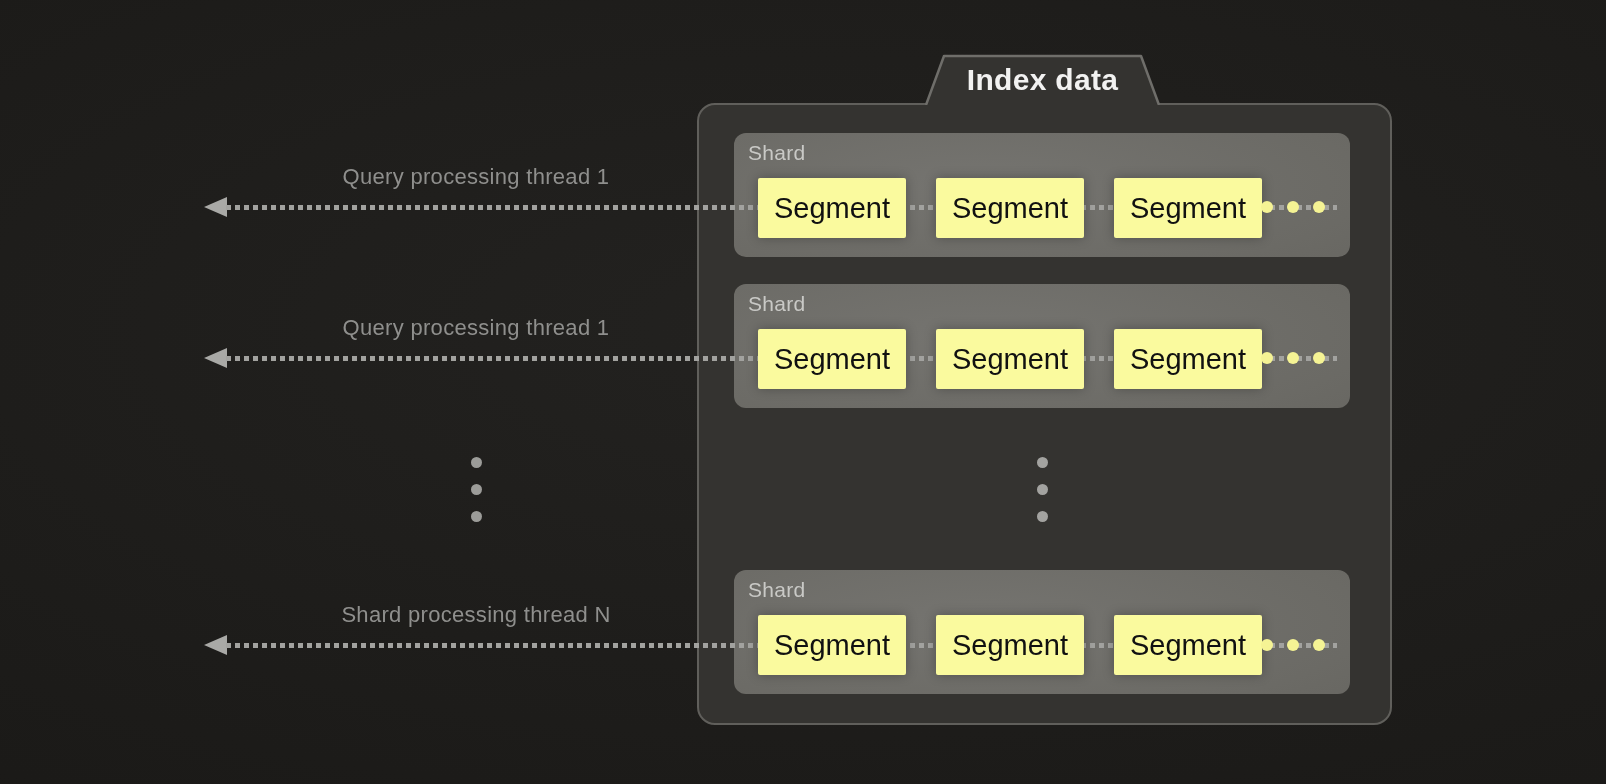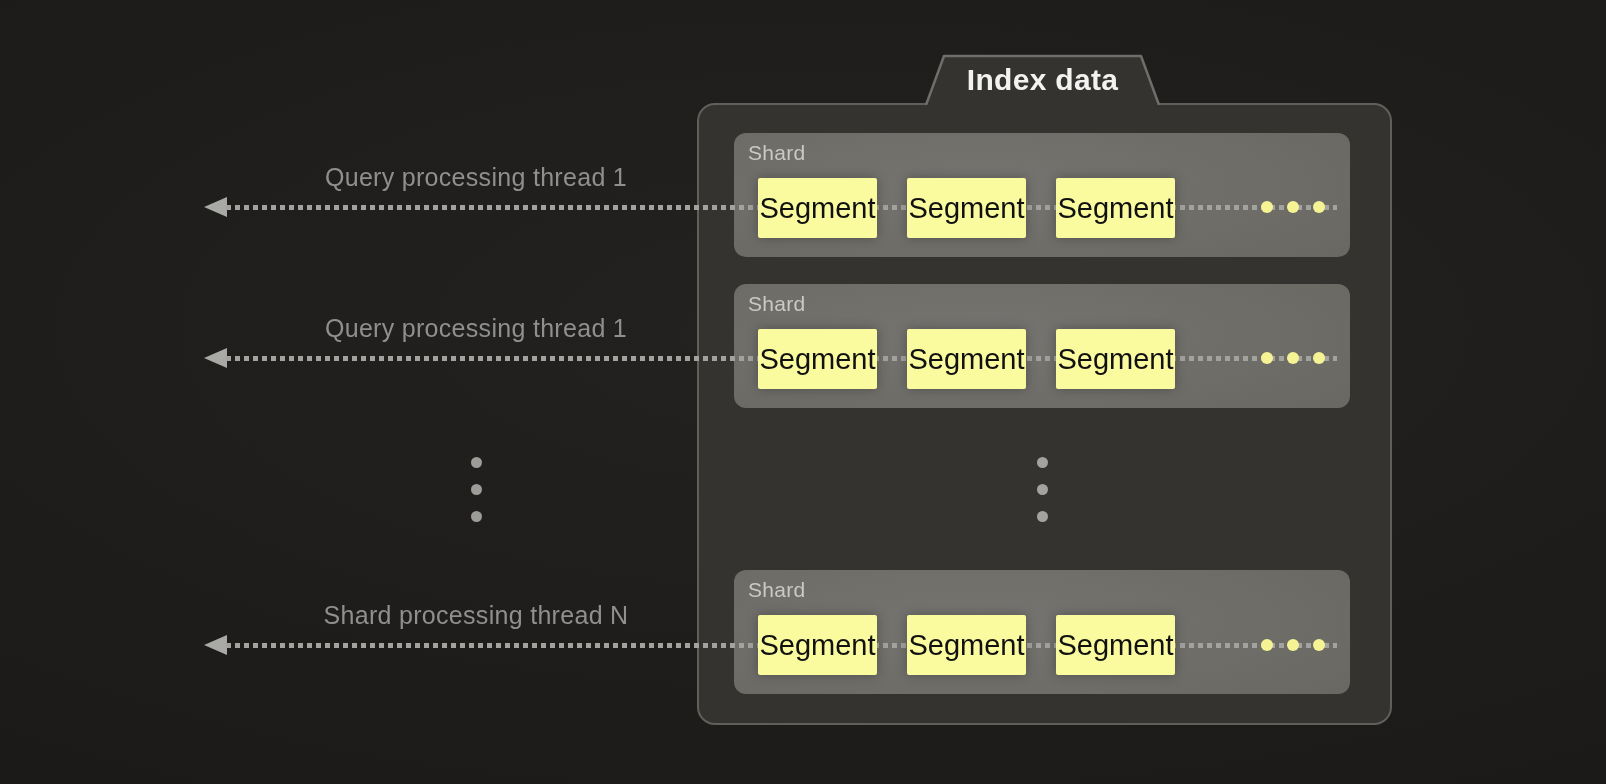--- a/index.html
+++ b/index.html
@@ -64,21 +64,21 @@
     letter-spacing: 0.3px;
   }
   .segments {
     position: absolute;
     left: 758px;
     display: flex;
     gap: 30px;
     z-index: 3;
   }
   .segment {
-    width: 119px; height: 60px;
+    width: 148px; height: 60px;
     background: #fafa9e;
     border-radius: 2px;
     box-shadow: 0 0 12px rgba(0,0,0,0.28);
     color: #111111;
     font-size: 29px;
     line-height: 60px;
     text-align: center;
   }
   .more-dots {
     position: absolute;
@@ -110,21 +110,21 @@
     border-right: 23px solid #a9a9a6;
     z-index: 2;
   }
   .thread-label {
     position: absolute;
     left: 246px;
     width: 460px; height: 30px;
     line-height: 30px;
     text-align: center;
     color: #8f8f8d;
-    font-size: 25px;
+    font-size: 22px;
     letter-spacing: 0.3px;
     z-index: 2;
   }
 
   
   .r0 .shard, .shard.r0 { top: 133px; }
   .r1 .shard, .shard.r1 { top: 284px; }
   .r2 .shard, .shard.r2 { top: 570px; }
   .segments.r0 { top: 178px; }  .segments.r1 { top: 329px; }  .segments.r2 { top: 615px; }
   .more-dots.r0 { top: 201px; } .more-dots.r1 { top: 352px; } .more-dots.r2 { top: 639px; }

